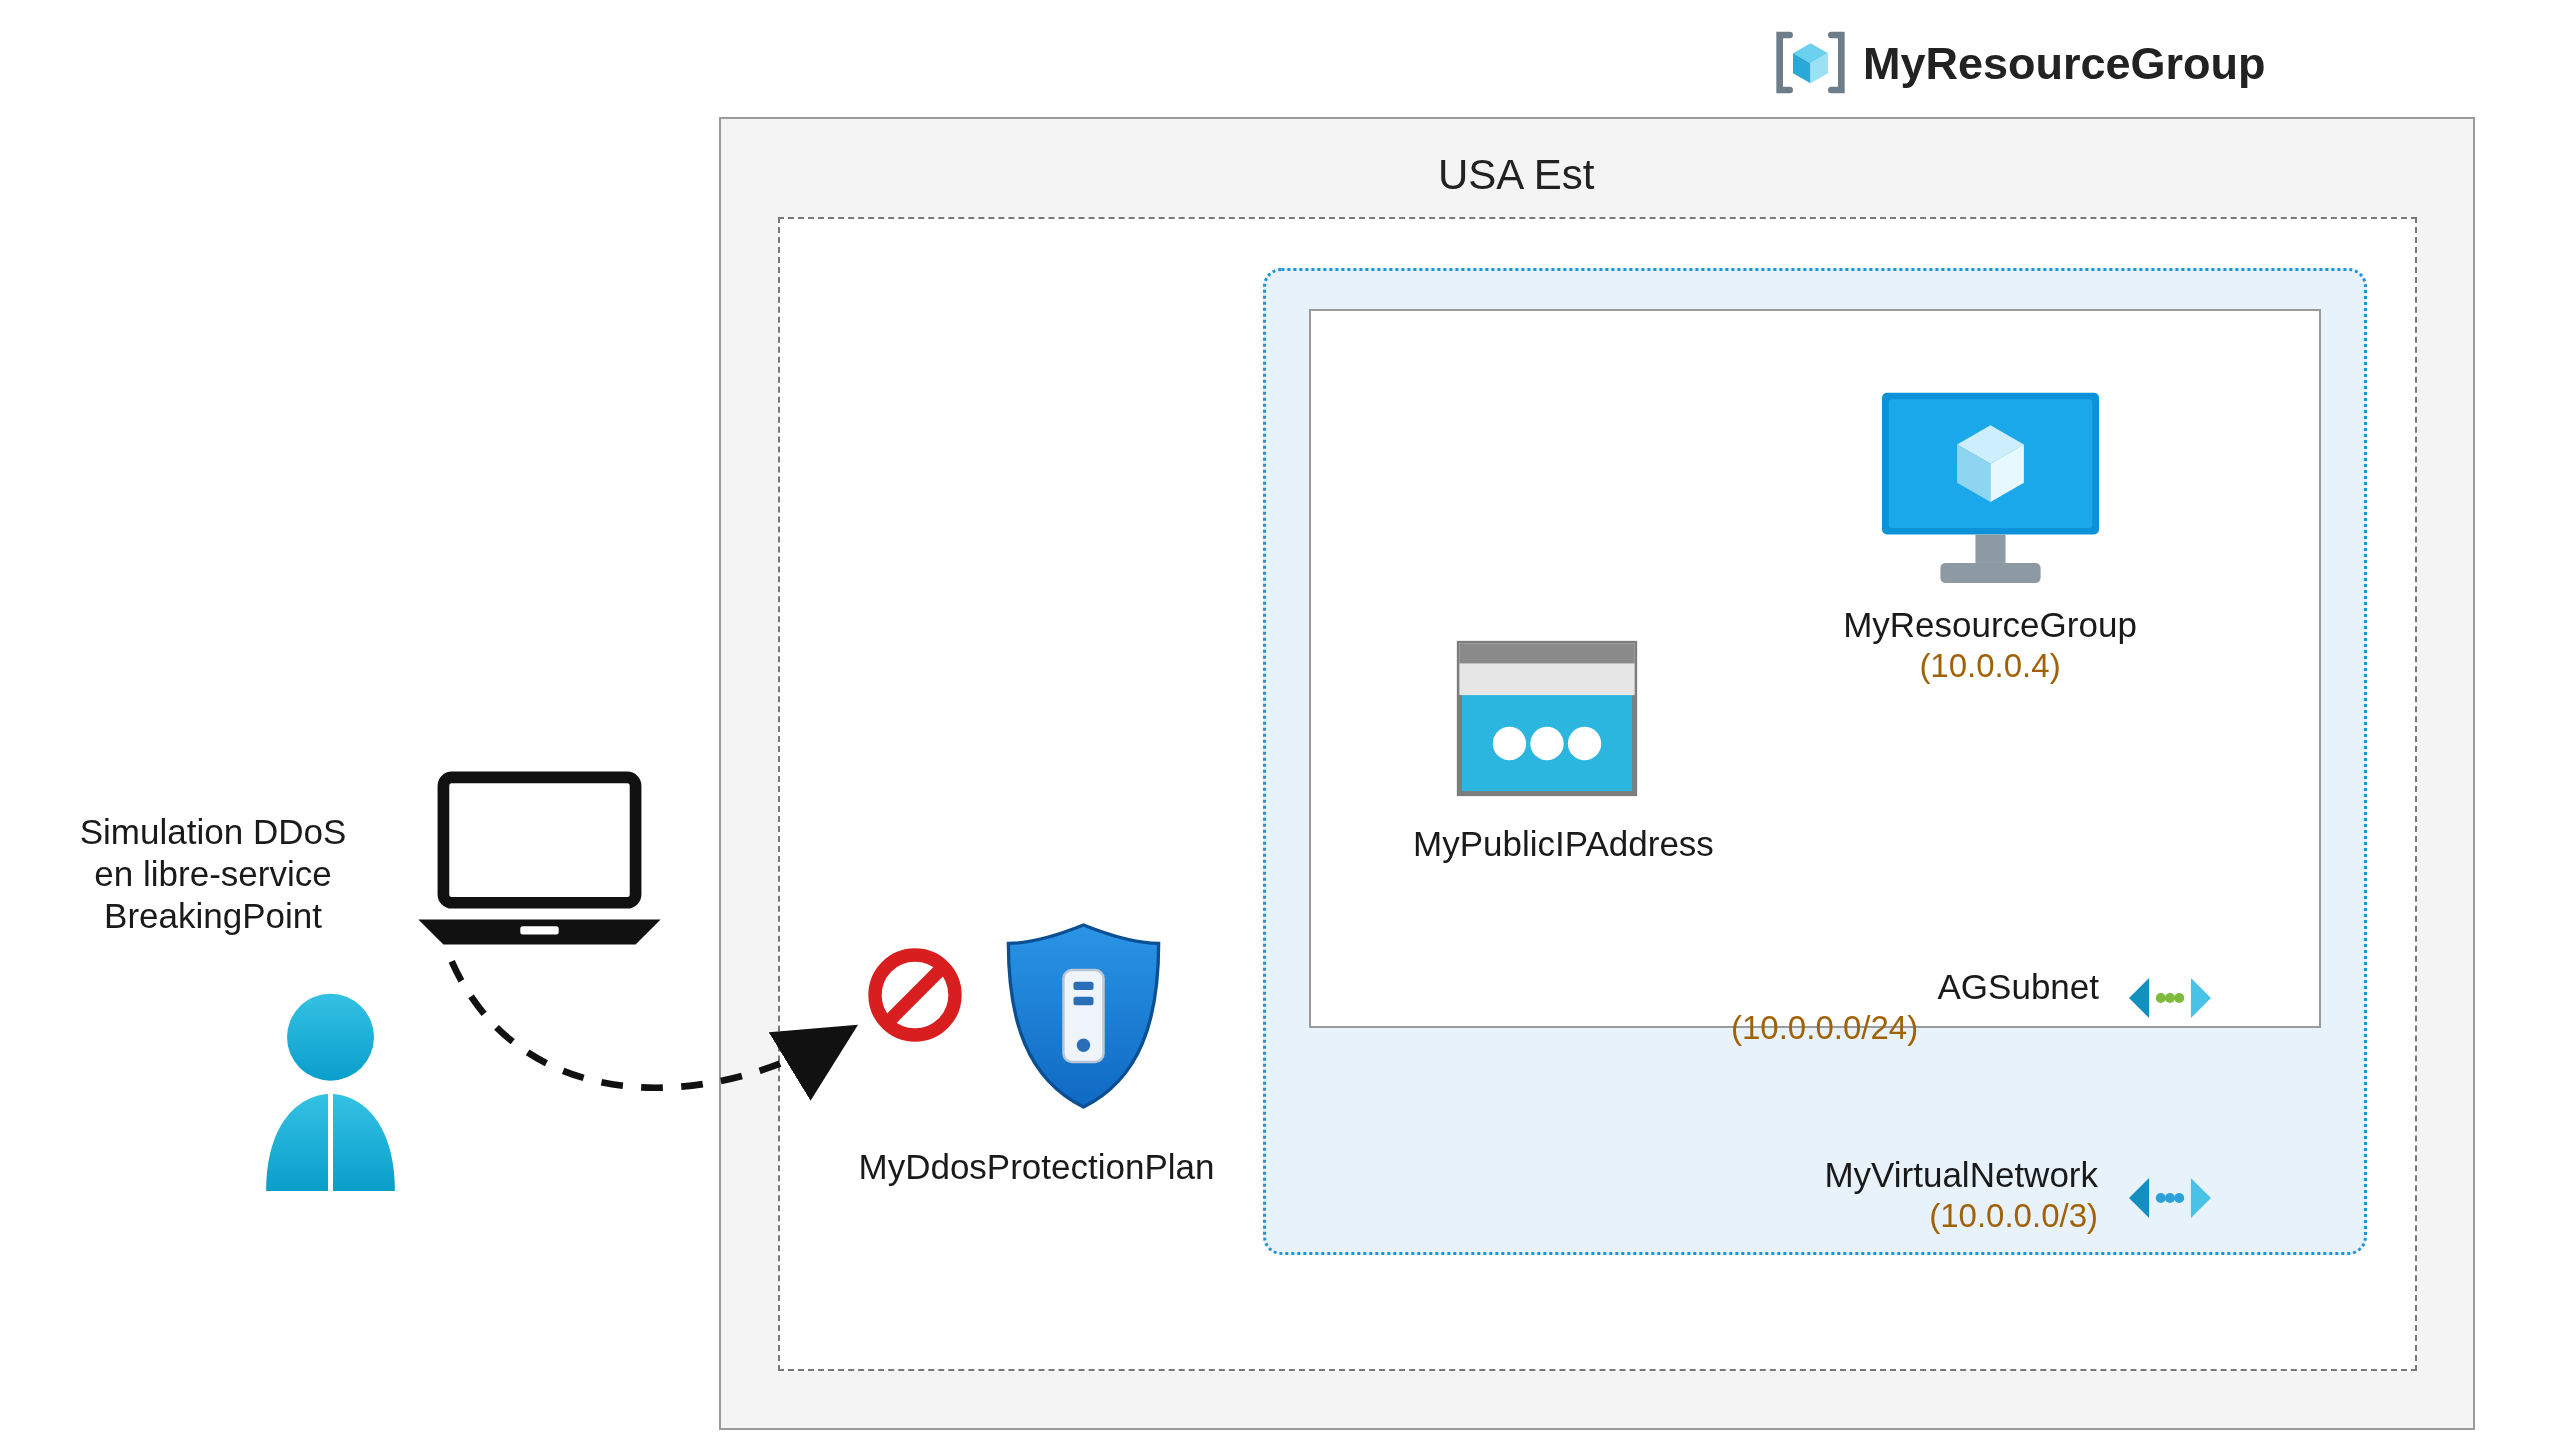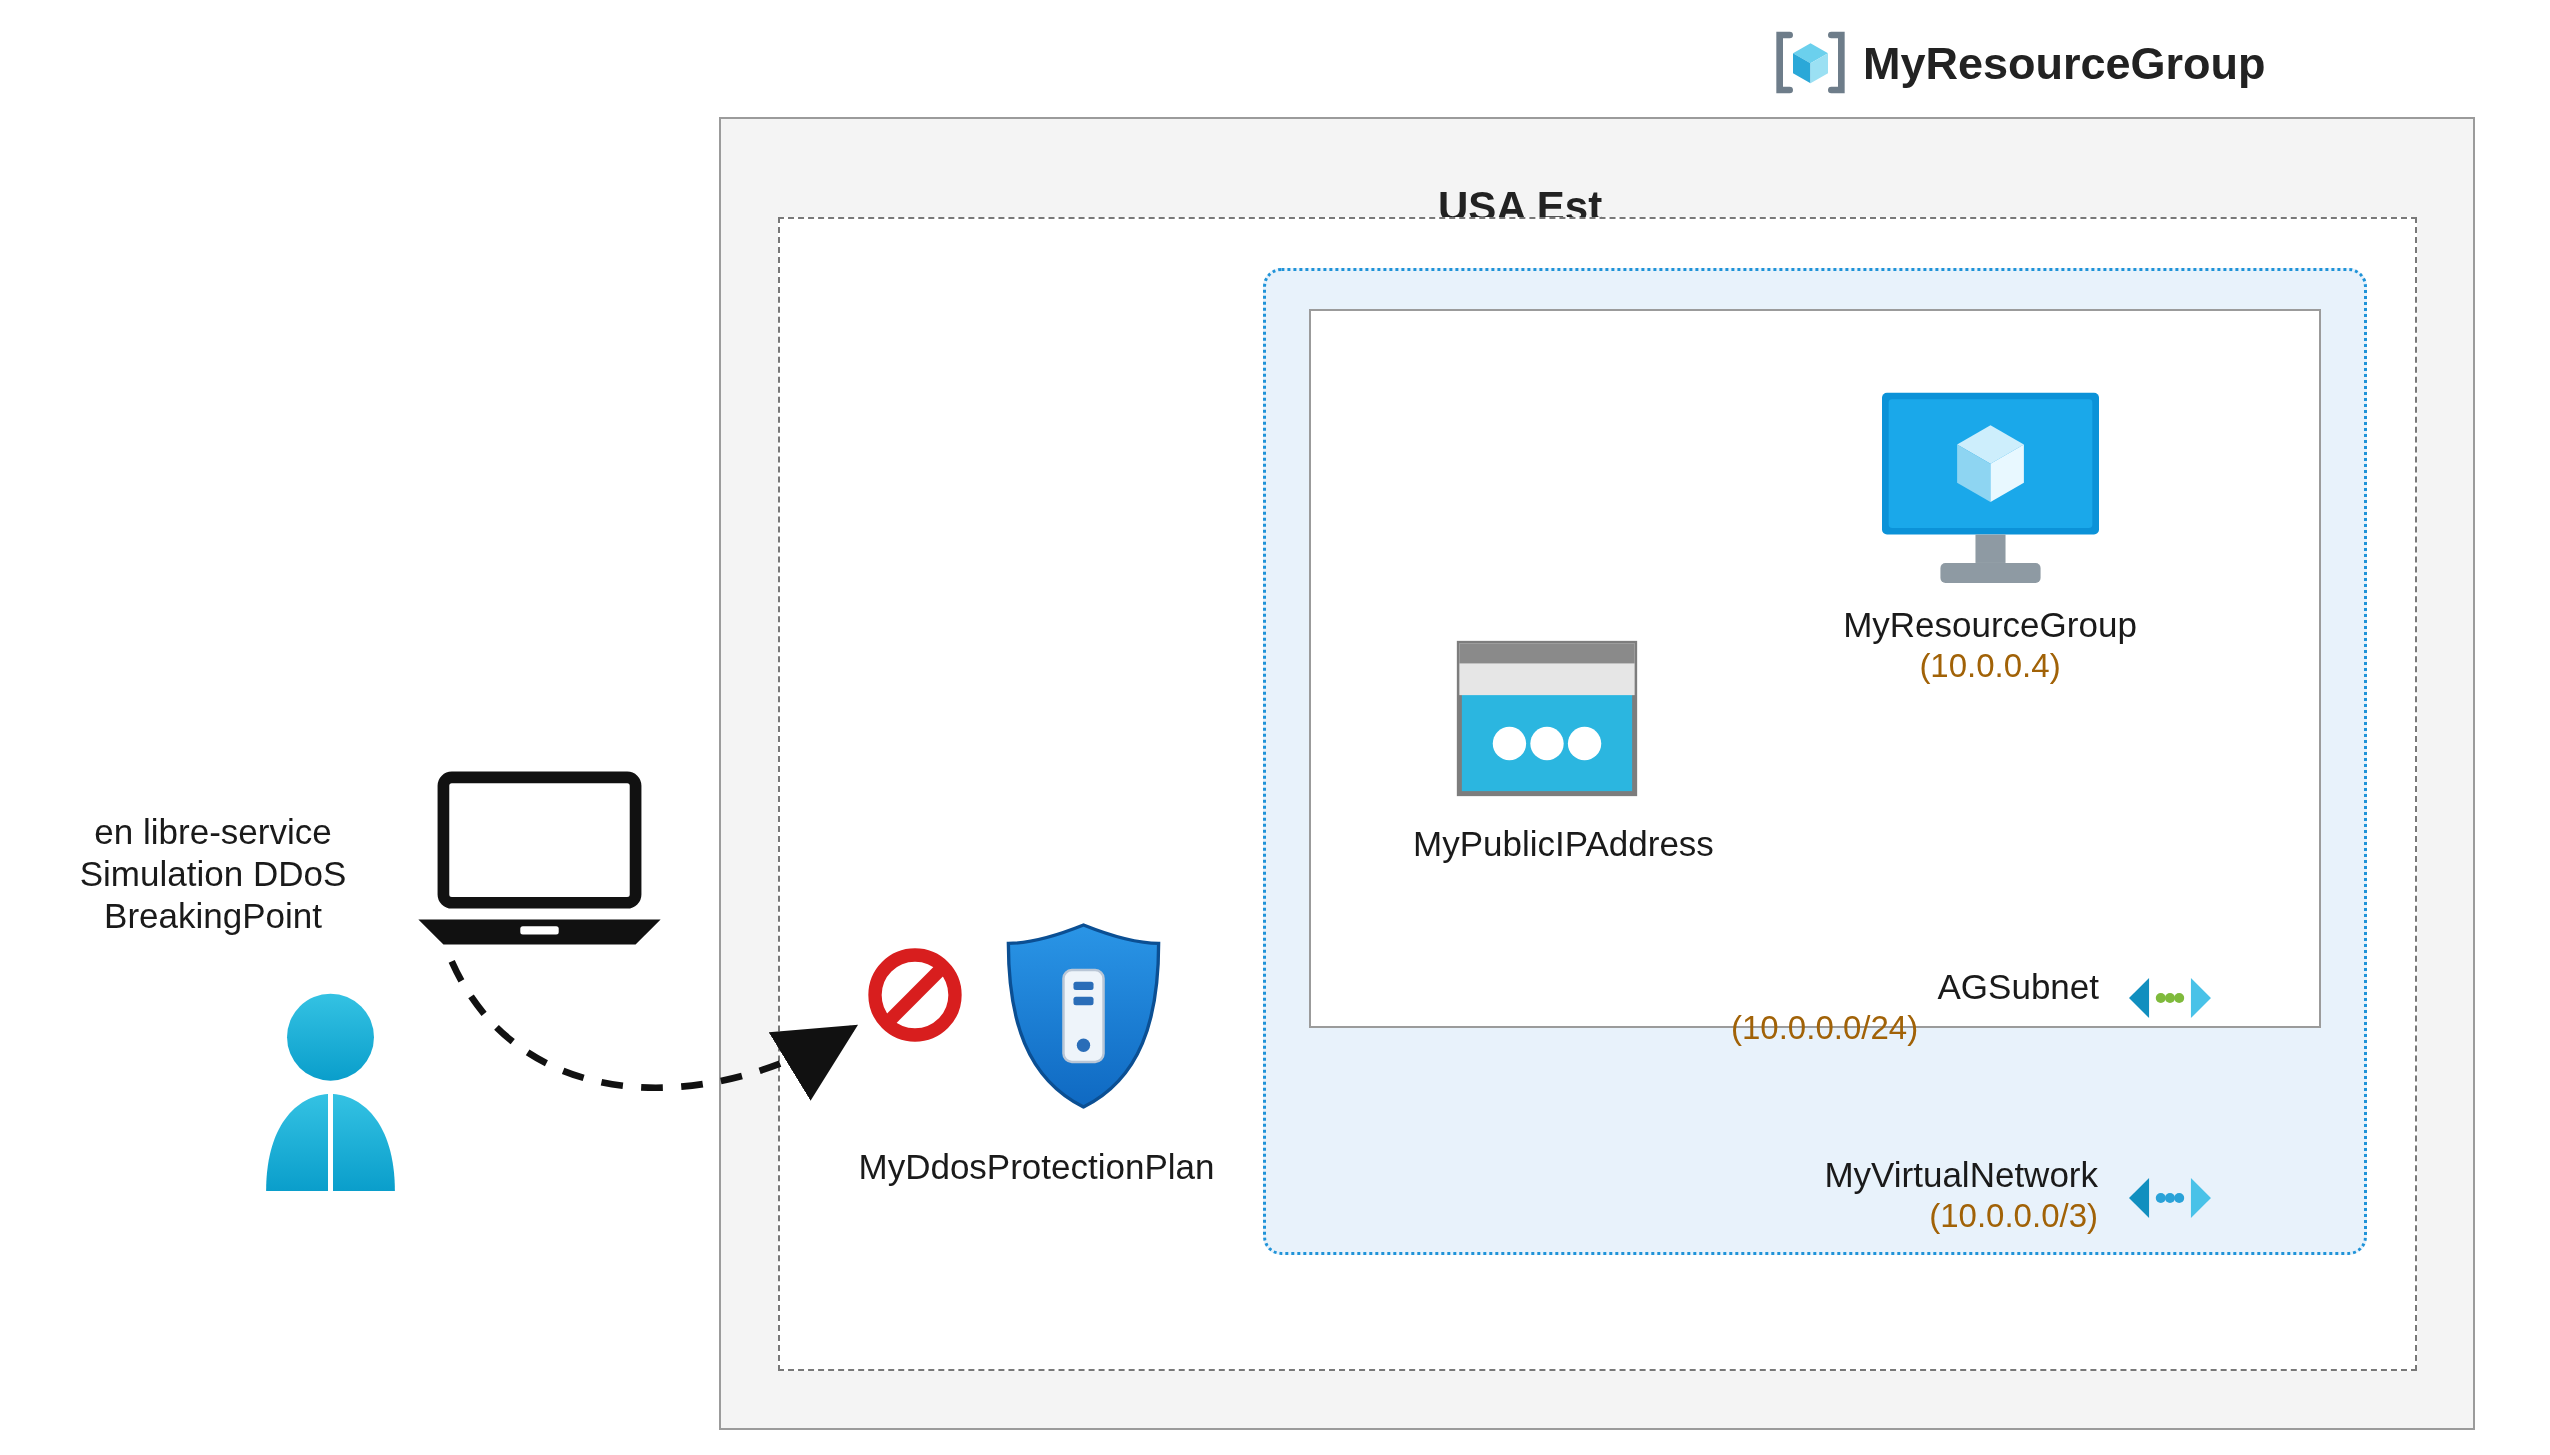--- a/index.html
+++ b/index.html
@@ -68,21 +68,21 @@
           <polygon points="24,34 45,46 45,70 24,58" fill="#2aa8d8"></polygon>
           <polygon points="66,34 45,46 45,70 66,58" fill="#9be0f3"></polygon>
         </g>
       </svg>
     </span>
     <span class="label-xl">MyResourceGroup</span>
   </div>
 
   <div class="abs rg-box" style="left:719px; top:117px; width:1756px; height:1313px;"></div>
 
-  <div class="abs label-xl" style="left:1438px; top:151px; font-weight:700; font-size:42px;margin-top:32px;">USA Est</div>
+  <div class="abs label-xl" style="left:1438px; top:151px; font-weight:400; font-size:42px;">USA Est</div>
 
   <div class="abs region-box" style="left:778px; top:217px; width:1639px; height:1154px;"></div>
 
   <div class="abs vnet-box" style="left:1263px; top:268px; width:1104px; height:987px;"></div>
 
   <div class="abs subnet-box" style="left:1309px; top:309px; width:1012px; height:719px;"></div>
 
   <div class="abs" style="left:1413px; top:635px; width:268px; text-align:center;">
     <span>
       <svg width="192" height="167" viewBox="0 0 230 200">
@@ -177,22 +177,22 @@
 
   <div class="abs" style="left:410px; top:769px;">
     <svg width="259" height="184" viewBox="0 0 310 220">
       <rect x="40" y="10" width="230" height="150" rx="10" fill="none" stroke="#111" stroke-width="14"></rect>
       <path d="M10 180 L300 180 L270 210 L40 210 Z" fill="#111"></path>
       <rect x="132" y="188" width="46" height="10" rx="3" fill="#fff"></rect>
     </svg>
   </div>
 
   <div class="abs label" style="left:33px; top:811px; width:360px; text-align:center;">
+    <div>Simulation DDoS</div>
     <div>en libre-service</div>
-    <div>Simulation DDoS</div>
     <div>BreakingPoint</div>
   </div>
 
   <div class="abs" style="left:251px; top:987px;">
     <svg width="159" height="209" viewBox="0 0 190 250">
       <defs>
         <linearGradient id="guser" x1="0" y1="0" x2="0" y2="1">
           <stop offset="0" stop-color="#34c2e3"></stop>
           <stop offset="1" stop-color="#0a9ecb"></stop>
         </linearGradient>

